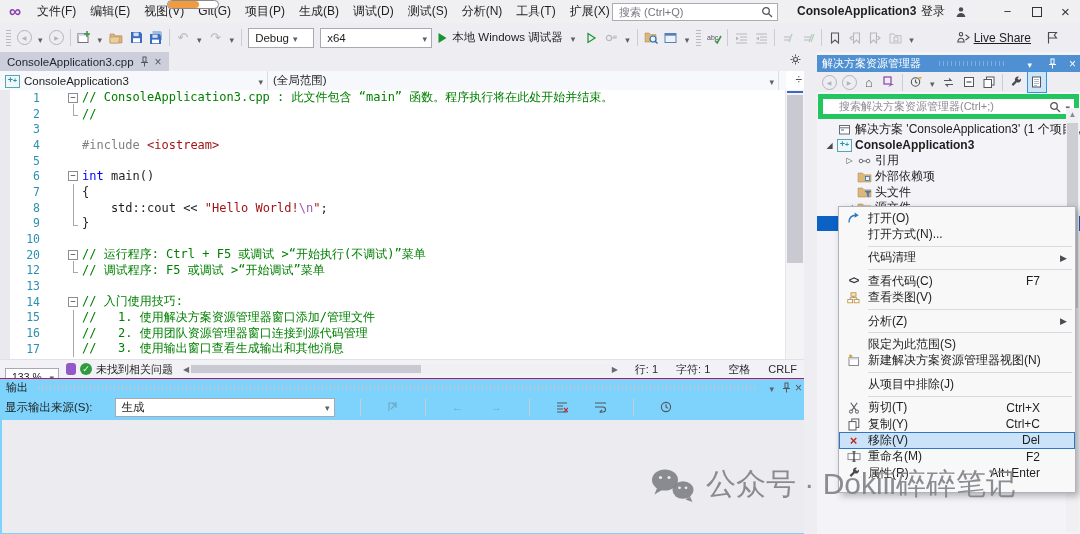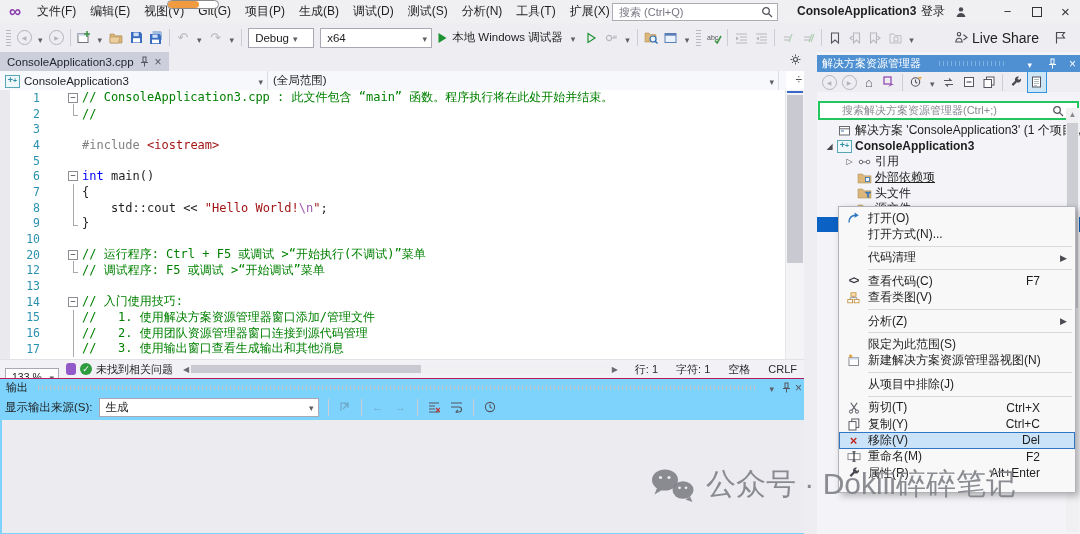--- a/index.html
+++ b/index.html
@@ -29,21 +29,21 @@
   .tbi{display:inline-flex;align-items:center;justify-content:center;width:18px;height:20px;margin:0 1px;flex:none;}
   .tbi.gray{opacity:.35;}
   .sep{width:1px;height:17px;background:#ccccd6;margin:0 3px;flex:none;}
   .dragdots{width:5px;height:16px;margin:0 3px;background:repeating-linear-gradient(#b9b9c2 0 1px,transparent 1px 3px);flex:none;}
   .combo{display:flex;align-items:center;background:#fff;border:1px solid #a9a9b4;height:18px;font-size:11.5px;padding-left:6px;margin:0 3px;flex:none;}
   .dd{flex:none;}
   .dd::before{content:"▾";color:#5f5f66;font-size:9px;padding:0 4px;}
   #combo-config{width:58px;}
   #combo-platform{width:104px;}
   #runbtn{display:flex;align-items:center;font-size:11.5px;margin:0 2px;gap:4px;flex:none;}
-  #lsgroup{margin-left:auto;display:flex;align-items:center;gap:4px;font-size:14px;padding-right:10px;}
+  #lsgroup{margin-left:auto;display:flex;align-items:center;gap:4px;font-size:12px;padding-right:18px;text-decoration:underline;}
   .gi{display:inline-block;line-height:1;}
   .circg{display:inline-flex;width:13px;height:13px;border:1.2px solid #b3b3bc;border-radius:50%;color:#b3b3bc;
          font-size:6px;align-items:center;justify-content:center;}
 
   
   #editor{position:absolute;left:0;top:52px;width:804px;height:326px;background:#fff;}
   #tabbar{position:absolute;left:0;top:0;right:0;height:19px;background:#eeeef2;display:flex;}
   .tab{background:#cccedb;display:flex;align-items:center;gap:6px;padding:0 7px;font-size:11.5px;color:#1f2430;}
   #edgear{position:absolute;right:3px;top:2px;}
   #navbar{position:absolute;left:0;top:19px;right:18px;height:19px;background:#f7f8fb;border-bottom:1px solid #e4e4ea;display:flex;}
@@ -84,33 +84,33 @@
   #hscroll .thumb{position:absolute;left:0;top:1px;height:8px;width:55%;background:#c9cad1;}
   .stat{padding:0 7px;color:#2a2a30;}
   .greencheck{width:12px;height:12px;border-radius:50%;background:#2e9b3f;color:#fff;font-size:9px;display:inline-flex;
               align-items:center;justify-content:center;}
   .purpleic{width:10px;height:12px;border-radius:3px;background:#9459c9;display:inline-block;}
 
   
   #output{position:absolute;left:0;top:378px;width:806px;height:156px;background:#7dd3fc;border-top:1px solid #be185d;}
   .paneltitle{height:17px;display:flex;align-items:center;padding:0 4px 0 6px;font-size:11px;gap:4px;}
   .dots{flex:1;height:5px;margin:0 6px;background:repeating-linear-gradient(90deg,#c4c4cd 0 1px,transparent 1px 4px);align-self:center;}
-  #outtools{height:22px;display:flex;align-items:center;padding-left:5px;font-size:11.5px;gap:3px;}
+  #outtools{height:22px;display:flex;align-items:center;padding-left:5px;font-size:11.5px;gap:19px;}
   #outcombo{width:212px;height:17px;}
   #outcontent{position:absolute;left:2px;right:2px;top:41px;bottom:2px;background:#ececf0;}
 
   
   #sesplit{position:absolute;left:804px;top:52px;width:13px;bottom:0;background:#eeeef2;}
   #sepanel{position:absolute;left:817px;top:52px;width:263px;bottom:0;background:#f4f4f8;}
   #sehead{height:17px;margin-top:3px;background:#4e90d2;color:#fff;display:flex;align-items:center;font-size:11px;padding:0 4px 0 5px;gap:12px;}
   #sehead .dots{background:repeating-linear-gradient(90deg,#7fb0e2 0 1px,transparent 1px 4px);}
   #setools{height:20px;display:flex;align-items:center;padding-left:2px;background:#eeeef2;}
   .hlbox{border:1px solid #3393df;background:#cde6f7;}
-  #sesearch{height:15px;margin:9px 1px 0 1px;background:#fff;border:2px solid #22c55e;display:flex;align-items:center;
-            font-size:11px;color:#8a8a94;padding-left:22px;}
+  #sesearch{height:15px;margin:2px 1px 0 1px;background:#fff;border:5px solid #22c55e;display:flex;align-items:center;
+            font-size:11px;color:#8a8a94;padding-left:16px;}
   #sesearch .ph{flex:1;}
   #setree{margin-top:3px;font-size:12px;}
   .trow{display:flex;align-items:center;height:15.6px;}
   .trow .exp{width:13px;flex:none;text-align:center;font-size:8px;color:#4a4a52;}
   .trow .ticon{width:17px;flex:none;display:inline-flex;justify-content:center;align-items:center;}
   .trow .tlabel{padding-left:2px;white-space:nowrap;}
   .trow.bold .tlabel{font-weight:700;}
   .trow.selected{background:#0b61c4;color:#fff;}
   .boxteal{display:inline-flex;width:13px;height:11px;border:1px solid #57a6b4;background:#eef7f9;color:#2f8fa5;
            font-size:9px;line-height:9px;font-weight:700;justify-content:center;}
@@ -605,21 +605,21 @@
           <span class="exp">▷</span>
           <span class="ticon">
             <svg width="13" height="10" viewBox="0 0 13 10">
               <circle cx="3" cy="5" r="1.8" fill="#fff" stroke="#6a6a74"></circle>
               <circle cx="10" cy="5" r="1.8" fill="#fff" stroke="#6a6a74"></circle>
               <line x1="4.8" y1="5" x2="8.2" y2="5" stroke="#6a6a74"></line>
             </svg>
           </span>
           <span class="tlabel">引用</span>
         </div>
-        <div class="trow" style="padding-left: 26px; text-decoration: underline;">
+        <div class="trow" style="padding-left: 26px;">
           <span class="exp"></span>
           <span class="ticon">
             <svg width="15" height="12" viewBox="0 0 15 12">
               <path d="M1 2h4.5L7 3.8h7V11H1z" fill="#dcb67a" stroke="#a8854b" stroke-width=".5"></path>
               <rect x="8.5" y="5.5" width="4" height="4" fill="#eaf2fb" stroke="#2f6fb8" stroke-width=".8"></rect>
             </svg>
           </span>
           <span class="tlabel">外部依赖项</span>
         </div>
         <div class="trow" style="padding-left: 26px;">

